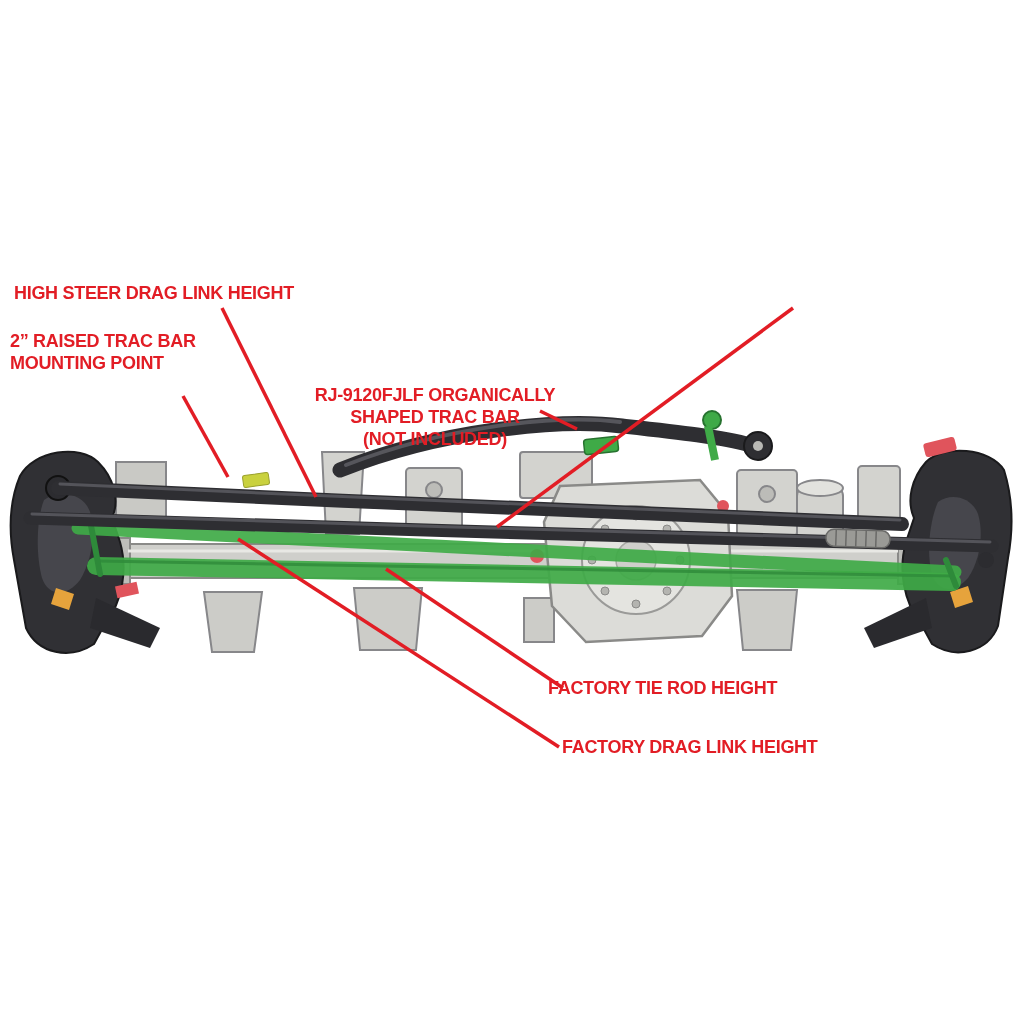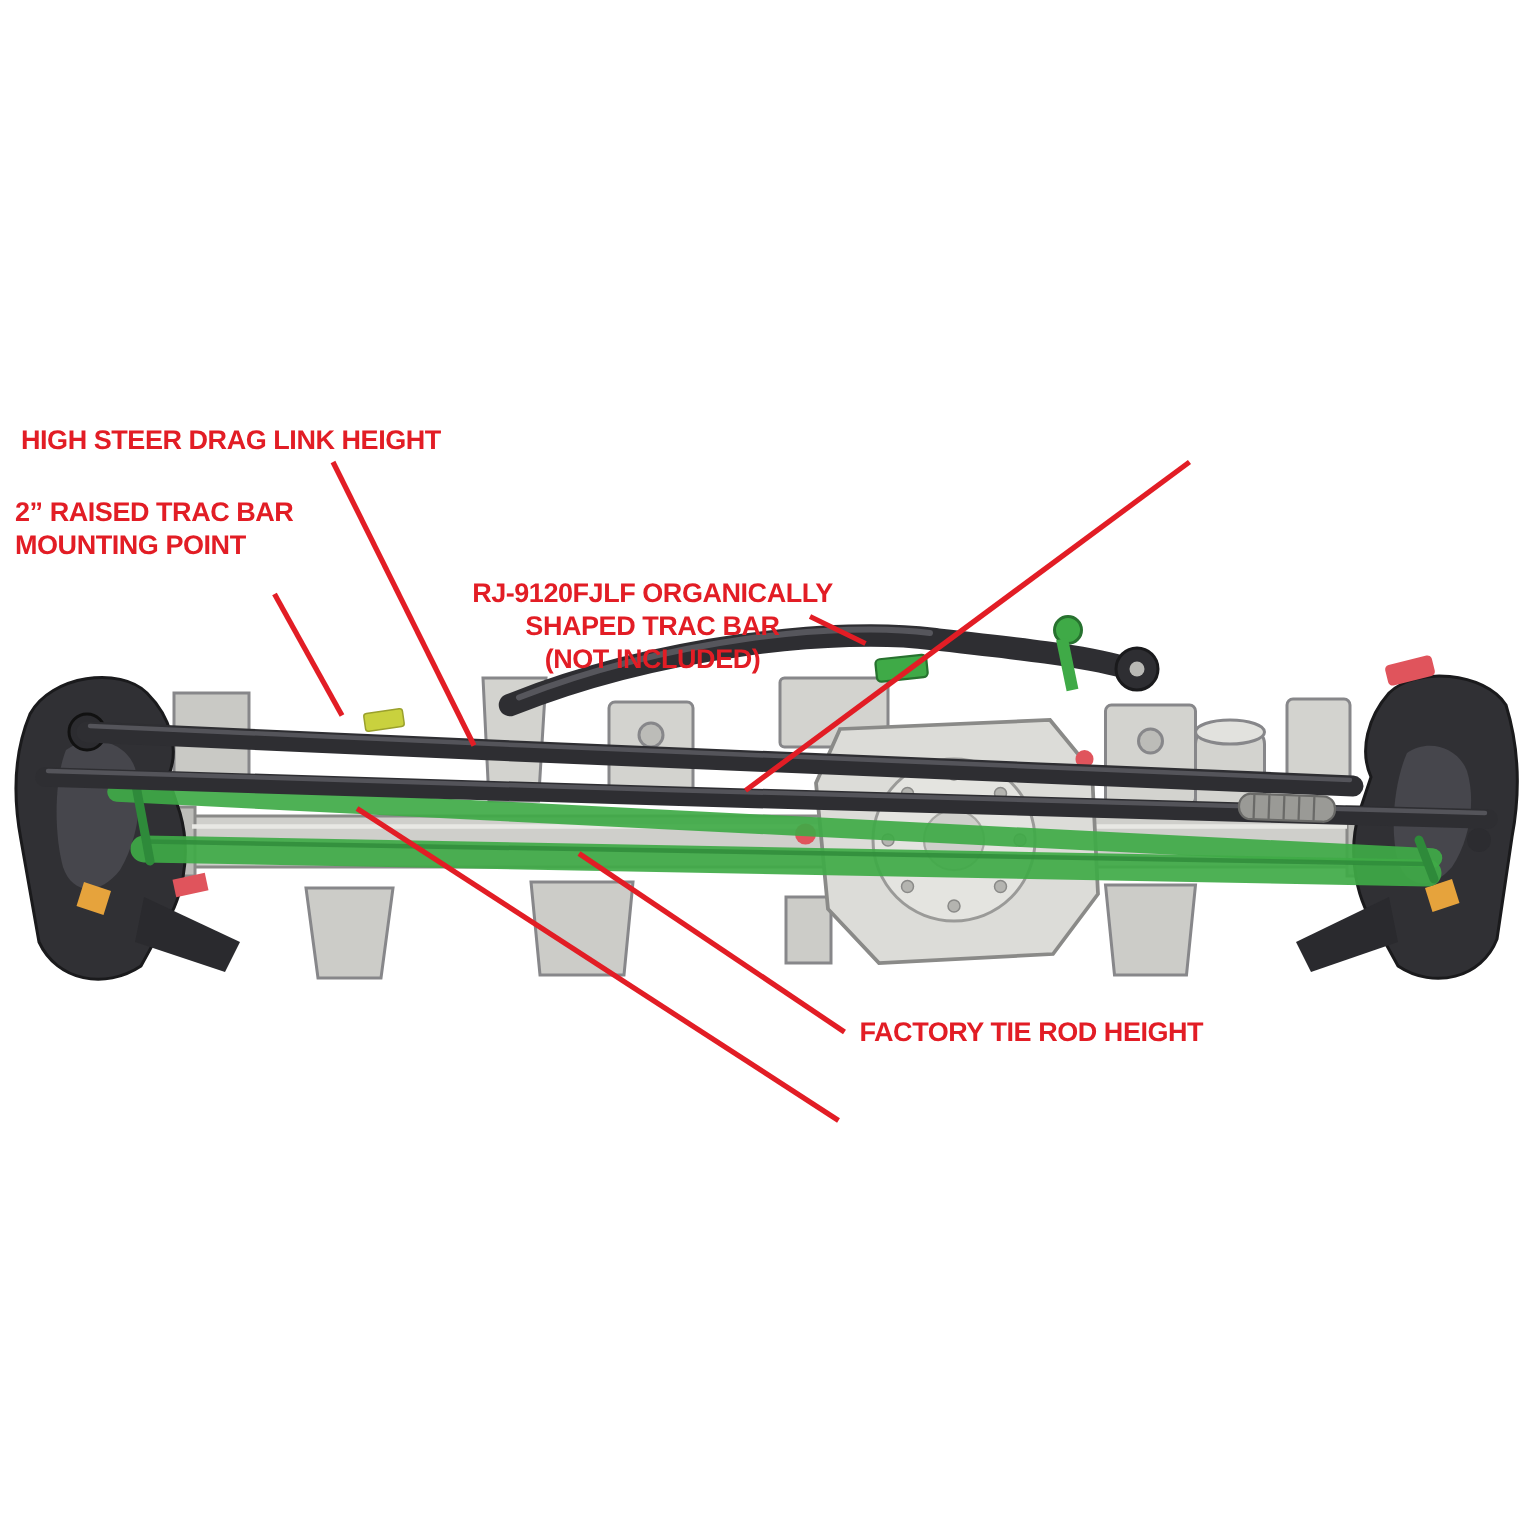--- a/index.html
+++ b/index.html
@@ -161,18 +161,21 @@
     <div>2” RAISED TRAC BAR</div>
     <div>MOUNTING POINT</div>
   </div>
 
   <div class="label center" style="left:293px; top:340px; width:284px;">
     <div>RJ-9120FJLF ORGANICALLY</div>
     <div>SHAPED TRAC BAR</div>
     <div>(NOT INCLUDED)</div>
   </div>
 
-  <div class="label" style="left:573px; top:677px;text-align:center;">
+  <div class="label" style="left:548px; top:677px;text-align:center;">
     <div>FACTORY TIE ROD HEIGHT</div>
   </div>
 
+  <div class="label" style="left:562px; top:736px;">
+    <div>FACTORY DRAG LINK HEIGHT</div>
+  </div>
 
 </div>
 
 </body></html>

